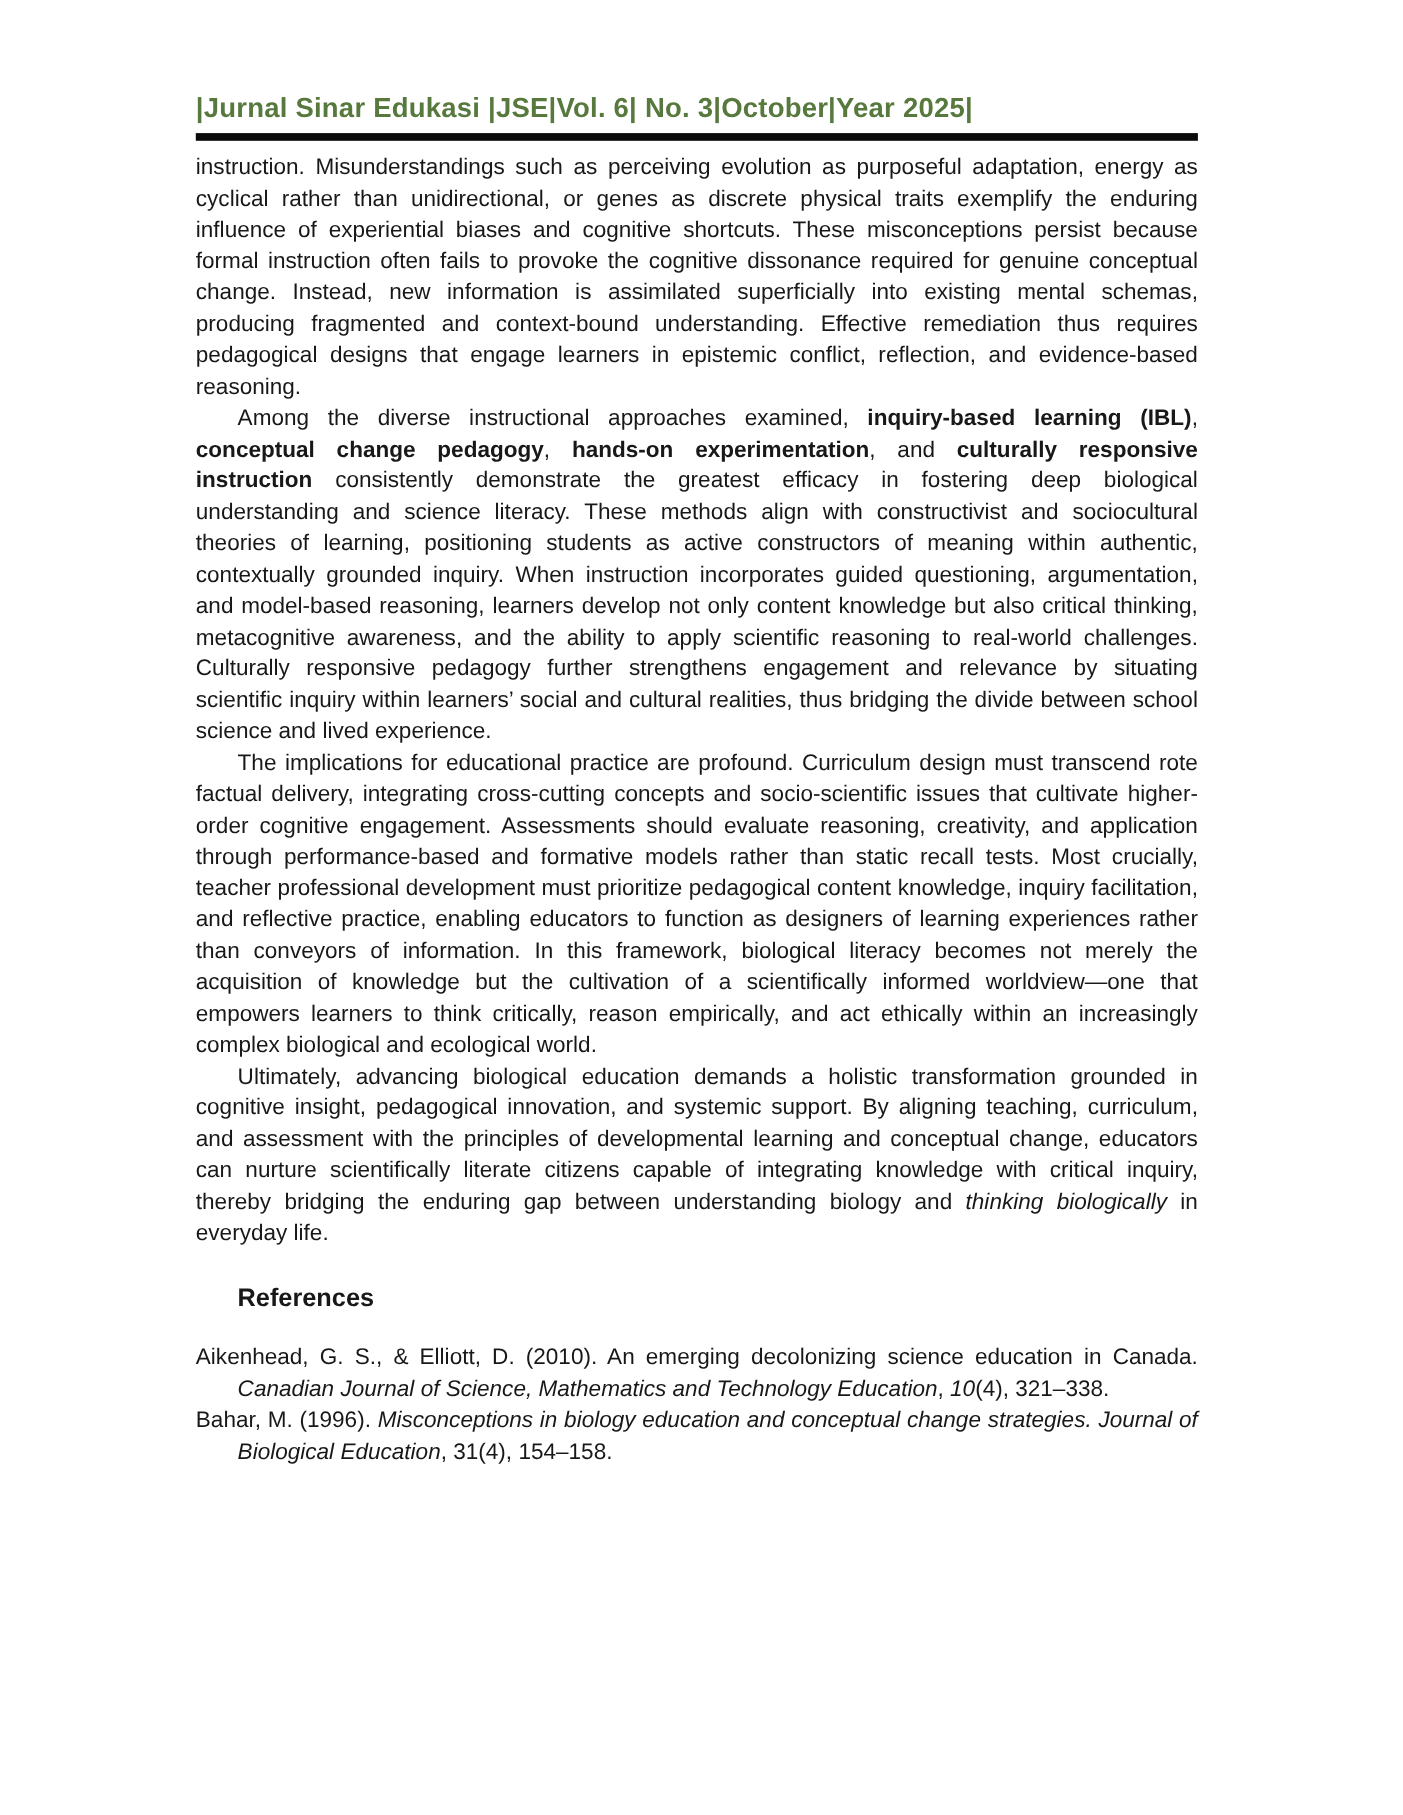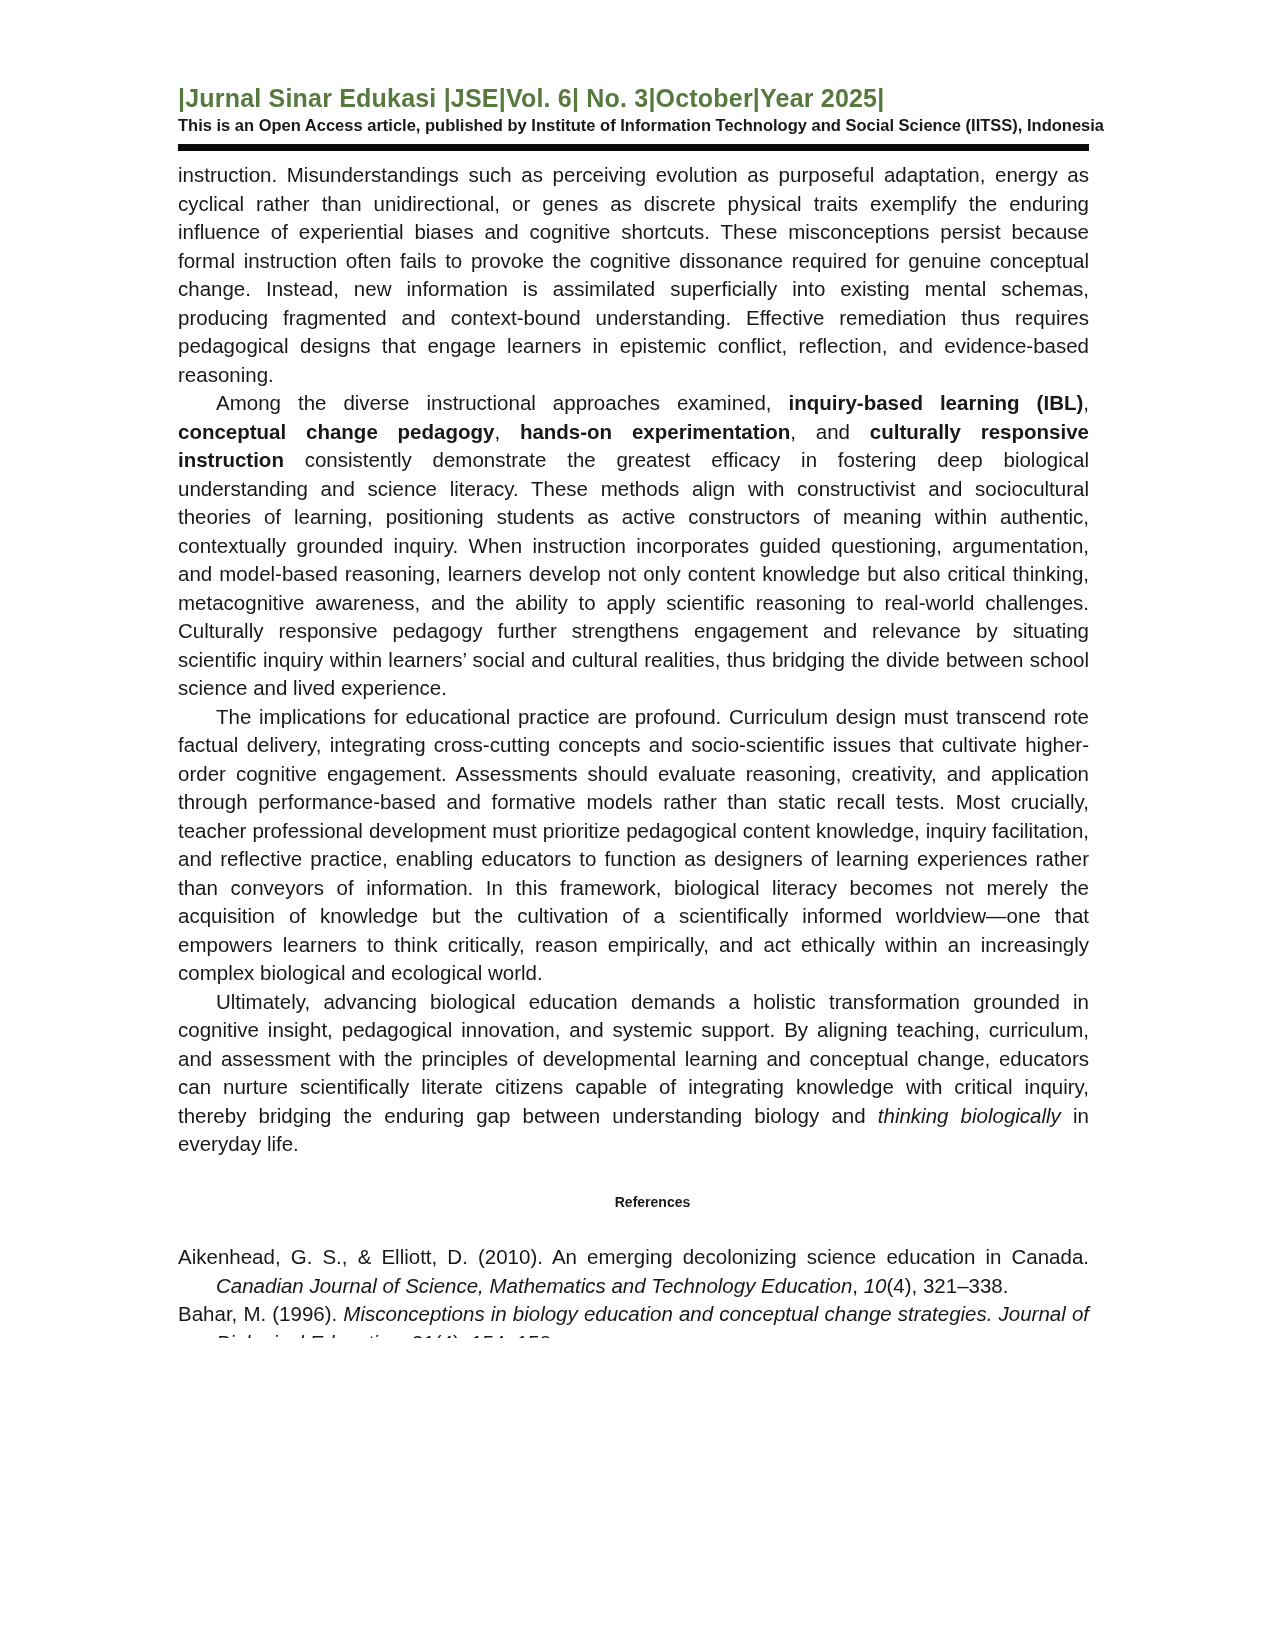--- a/index.html
+++ b/index.html
@@ -52,25 +52,24 @@
     font-size: 20.5px;
     line-height: 28.5px;
     text-align: justify;
   }
   .article p { margin: 0; }
   .article p.ind { text-indent: 38px; }
   .b { font-weight: 700; }
   .i { font-style: italic; }
   .refs-heading {
     font-weight: 700;
-    font-size: 14px;
+    font-size: 23px;
     line-height: 28.5px;
     margin-top: 29px;
     text-indent: 38px;
-    text-align: center;
   }
   .refs {
     margin-top: 27px;
     font-size: 20.5px;
     line-height: 28.5px;
     text-align: justify;
   }
   .refs .ref {
     margin: 0 0 0 38px;
     text-indent: -38px;
@@ -99,21 +98,20 @@
   }
 </style>
 </head>
 <body>
 
 <div class="page">
   <div class="content">
 
     <div class="header">
       <div class="journal-line">|Jurnal Sinar Edukasi |JSE|Vol. 6| No. 3|October|Year 2025|</div>
-      <div class="oa-line">This is an Open Access article, published by Institute of Information Technology and Social Science (IITSS), Indonesia</div>
       <div class="rule"></div>
     </div>
 
     <div class="article">
       <p><span>instruction. Misunderstandings such as perceiving evolution as purposeful adaptation, energy as cyclical rather than unidirectional, or genes as discrete physical traits exemplify the enduring influence of experiential biases and cognitive shortcuts. These misconceptions persist because formal instruction often fails to provoke the cognitive dissonance required for genuine conceptual change. Instead, new information is assimilated superficially into existing mental schemas, producing fragmented and context-bound understanding. Effective remediation thus requires pedagogical designs that engage learners in epistemic conflict, reflection, and evidence-based reasoning.</span></p>
       <p class="ind"><span>Among the diverse instructional approaches examined, </span><span class="b">inquiry-based learning (IBL)</span><span>, </span><span class="b">conceptual change pedagogy</span><span>, </span><span class="b">hands-on experimentation</span><span>, and </span><span class="b">culturally responsive instruction</span><span> consistently demonstrate the greatest efficacy in fostering deep biological understanding and science literacy. These methods align with constructivist and sociocultural theories of learning, positioning students as active constructors of meaning within authentic, contextually grounded inquiry. When instruction incorporates guided questioning, argumentation, and model-based reasoning, learners develop not only content knowledge but also critical thinking, metacognitive awareness, and the ability to apply scientific reasoning to real-world challenges. Culturally responsive pedagogy further strengthens engagement and relevance by situating scientific inquiry within learners’ social and cultural realities, thus bridging the divide between school science and lived experience.</span></p>
       <p class="ind"><span>The implications for educational practice are profound. Curriculum design must transcend rote factual delivery, integrating cross-cutting concepts and socio-scientific issues that cultivate higher-order cognitive engagement. Assessments should evaluate reasoning, creativity, and application through performance-based and formative models rather than static recall tests. Most crucially, teacher professional development must prioritize pedagogical content knowledge, inquiry facilitation, and reflective practice, enabling educators to function as designers of learning experiences rather than conveyors of information. In this framework, biological literacy becomes not merely the acquisition of knowledge but the cultivation of a scientifically informed worldview—one that empowers learners to think critically, reason empirically, and act ethically within an increasingly complex biological and ecological world.</span></p>
       <p class="ind"><span>Ultimately, advancing biological education demands a holistic transformation grounded in cognitive insight, pedagogical innovation, and systemic support. By aligning teaching, curriculum, and assessment with the principles of developmental learning and conceptual change, educators can nurture scientifically literate citizens capable of integrating knowledge with critical inquiry, thereby bridging the enduring gap between understanding biology and </span><span class="i">thinking biologically</span><span> in everyday life.</span></p>
     </div>
 

